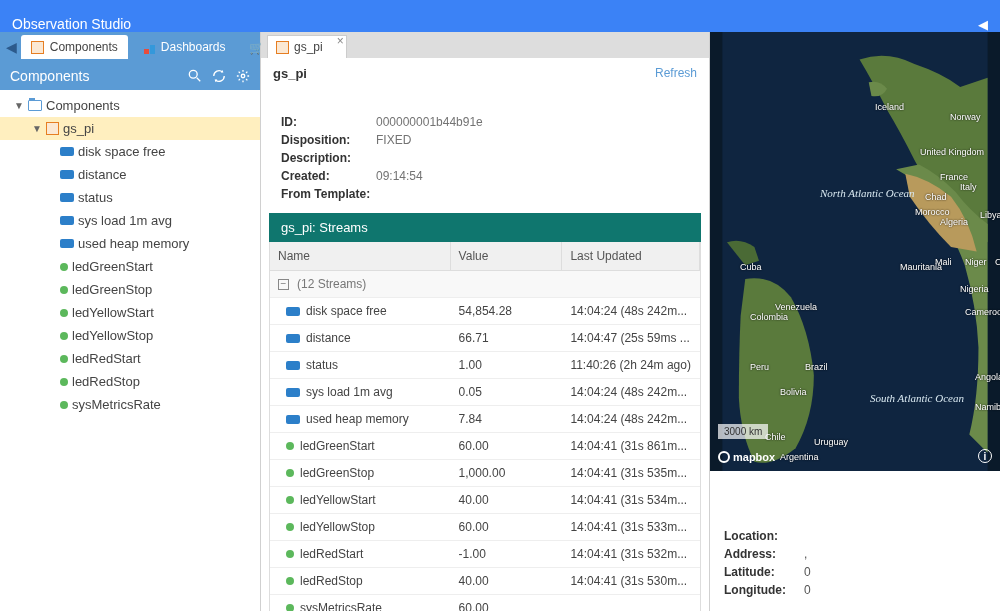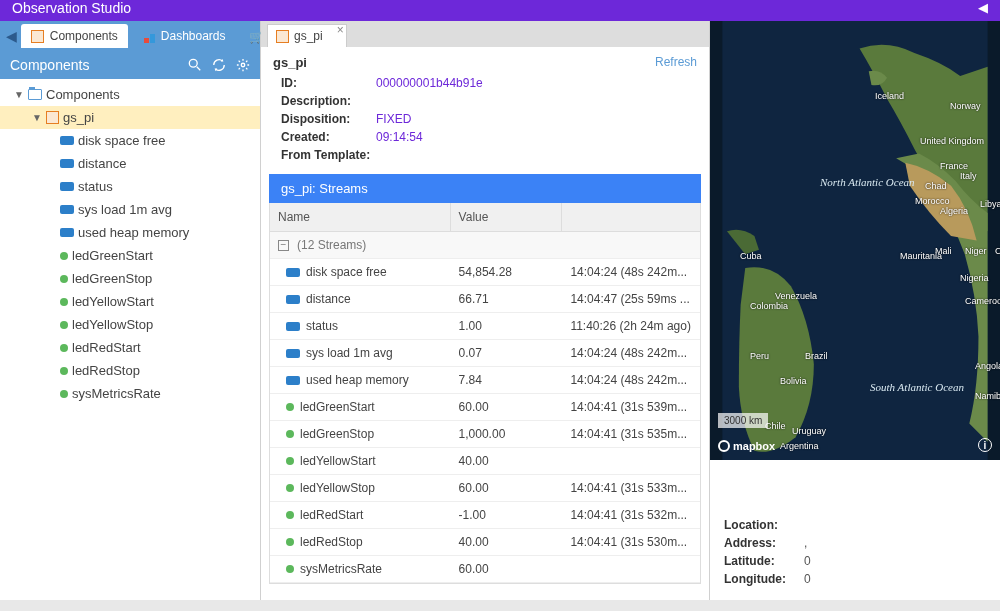--- a/index.html
+++ b/index.html
@@ -1,18 +1,18 @@
 <!DOCTYPE html>
 <html><head>
 <meta charset="utf-8">
 <style>
 * { margin: 0; padding: 0; box-sizing: border-box; }
 body { font-family: Arial, Helvetica, sans-serif; font-size: 13px; color: #444; background: #e8e8e8; overflow: hidden; width: 1000px; height: 611px; }
 
-.app-header { background: #6d28d9; color: #fff; height: 21px; display: flex; align-items: flex-start; padding: 0 12px; }
+.app-header { background: #3b82f6; color: #fff; height: 32px; display: flex; align-items: flex-end; padding: 0 12px; }
 .app-title { font-size: 14px; font-weight: 400; flex: 1; }
 .collapse-icon { cursor: pointer; }
 
 .main { display: flex; height: calc(611px - 32px); }
 
 .left-panel { width: 261px; background: #fff; display: flex; flex-direction: column; border-right: 1px solid #d0d0d0; }
 .tab-strip { background: #5b9bd5; display: flex; align-items: center; height: 30px; padding: 0 4px; }
 .tab-arrow { color: #2c5a8c; font-size: 14px; padding: 0 2px; cursor: pointer; }
 .tab { background: #fff; padding: 5px 10px; font-size: 12px; display: flex; align-items: center; gap: 6px; border-radius: 3px 3px 0 0; margin: 0 2px; }
 .tab.inactive { background: transparent; color: #fff; }
@@ -38,26 +38,26 @@
 .center-panel { flex: 1; background: #f5f5f5; display: flex; flex-direction: column; min-width: 0; border-right: 1px solid #d0d0d0; }
 .doc-tabs { background: #ddd; height: 26px; display: flex; align-items: flex-end; padding-left: 6px; }
 .doc-tab { background: #fff; padding: 4px 8px; font-size: 12px; display: flex; align-items: center; gap: 5px; border: 1px solid #ccc; border-bottom: none; position: relative; }
 .doc-tab-close { position: absolute; top: -2px; right: 2px; font-size: 12px; color: #888; cursor: pointer; }
 .doc-body { background: #fff; flex: 1; overflow-y: auto; padding: 8px 0 0 0; }
 
 .detail-header { display: flex; padding: 0 12px; }
 .detail-title { font-weight: bold; color: #333; flex: 1; }
 .refresh-link { color: #5b9bd5; cursor: pointer; font-size: 12px; }
 
-.detail-props { padding: 4px 12px 10px 20px; }
+.detail-props { padding: 4px 12px 10px 20px; margin-top: 28px; }
 .prop-row { display: flex; padding: 2px 0; font-size: 12px; }
 .prop-label { width: 95px; font-weight: bold; color: #333; }
-.prop-val { color: #6d28d9; }
-
-.streams-header { background: #3b82f6; color: #fff; padding: 7px 12px; font-size: 13px; margin: 0 8px; }
+.prop-val { color: #737373; }
+
+.streams-header { background: #0f766e; color: #fff; padding: 7px 12px; font-size: 13px; margin: 0 8px; }
 .streams-table { margin: 0 8px; border: 1px solid #ddd; border-top: none; }
 .st-head { display: flex; background: #f0f0f0; border-bottom: 1px solid #ddd; }
 .st-head .cell { padding: 7px 8px; font-size: 12px; color: #555; border-right: 1px solid #ddd; }
 .cell-name { width: 42%; display: flex; align-items: center; gap: 6px; }
 .cell-value { width: 26%; }
 .cell-updated { flex: 1; white-space: nowrap; overflow: hidden; text-overflow: ellipsis; }
 .st-group { display: flex; align-items: center; padding: 6px 8px; background: #f8f8f8; border-bottom: 1px solid #eee; font-size: 12px; color: #777; gap: 8px; }
 .minus-box { width: 11px; height: 11px; border: 1px solid #888; display: flex; align-items: center; justify-content: center; font-size: 10px; line-height: 1; }
 .st-row { display: flex; border-bottom: 1px solid #eee; font-size: 12px; }
 .st-row .cell { padding: 6px 8px; }
@@ -212,42 +212,43 @@
       <div class="detail-header">
         <span class="detail-title">gs_pi</span>
         <span class="refresh-link">Refresh</span>
       </div>
       <div class="detail-props">
         <div class="prop-row">
             <span class="prop-label">ID:</span>
             <span class="prop-val">000000001b44b91e</span>
           </div>
         <div class="prop-row">
+            <span class="prop-label">Disposition:</span>
+            <span class="prop-val">FIXED</span>
+          </div>
+        <div class="prop-row">
             <span class="prop-label">Description:</span>
             <span class="prop-val"></span>
-          </div>
-        <div class="prop-row">
-            <span class="prop-label">Disposition:</span>
-            <span class="prop-val">FIXED</span>
           </div>
         <div class="prop-row">
             <span class="prop-label">Created:</span>
             <span class="prop-val">09:14:54</span>
           </div>
         <div class="prop-row">
             <span class="prop-label">From Template:</span>
             <span class="prop-val"></span>
           </div>
       </div>
 
       <div class="streams-header">gs_pi: Streams</div>
       <div class="streams-table">
         <div class="st-head">
           <div class="cell cell-name">Name</div>
           <div class="cell cell-value">Value</div>
+          <div class="cell cell-updated">Last Updated</div>
         </div>
         <div class="st-group">
           <span class="minus-box">−</span>
           <span>(12 Streams)</span>
         </div>
         <div id="stream-rows">
             <div class="st-row">
               <div class="cell cell-name">
                 <span class="tag-icon"></span>
                 <span>disk space free</span>
@@ -269,53 +270,54 @@
                 <span>status</span>
               </div>
               <div class="cell cell-value">1.00</div>
               <div class="cell cell-updated">11:40:26 (2h 24m ago)</div>
             </div>
             <div class="st-row">
               <div class="cell cell-name">
                 <span class="tag-icon"></span>
                 <span>sys load 1m avg</span>
               </div>
-              <div class="cell cell-value">0.07</div>
+              <div class="cell cell-value">0.05</div>
               <div class="cell cell-updated">14:04:24 (48s 242m...</div>
             </div>
             <div class="st-row">
               <div class="cell cell-name">
                 <span class="tag-icon"></span>
                 <span>used heap memory</span>
               </div>
               <div class="cell cell-value">7.84</div>
               <div class="cell cell-updated">14:04:24 (48s 242m...</div>
             </div>
             <div class="st-row">
               <div class="cell cell-name">
                 <span class="dot-icon"></span>
                 <span>ledGreenStart</span>
               </div>
               <div class="cell cell-value">60.00</div>
-              <div class="cell cell-updated">14:04:41 (31s 539m...</div>
+              <div class="cell cell-updated">14:04:41 (31s 861m...</div>
             </div>
             <div class="st-row">
               <div class="cell cell-name">
                 <span class="dot-icon"></span>
                 <span>ledGreenStop</span>
               </div>
               <div class="cell cell-value">1,000.00</div>
               <div class="cell cell-updated">14:04:41 (31s 535m...</div>
             </div>
             <div class="st-row">
               <div class="cell cell-name">
                 <span class="dot-icon"></span>
                 <span>ledYellowStart</span>
               </div>
               <div class="cell cell-value">40.00</div>
+              <div class="cell cell-updated">14:04:41 (31s 534m...</div>
             </div>
             <div class="st-row">
               <div class="cell cell-name">
                 <span class="dot-icon"></span>
                 <span>ledYellowStop</span>
               </div>
               <div class="cell cell-value">60.00</div>
               <div class="cell cell-updated">14:04:41 (31s 533m...</div>
             </div>
             <div class="st-row">
@@ -380,21 +382,21 @@
           <div class="map-country" style="left:265px;top:340px">Angola</div>
           <div class="map-country" style="left:265px;top:370px">Namibia</div>
           <div class="map-country" style="left:30px;top:230px">Cuba</div>
           <div class="map-country" style="left:40px;top:280px">Colombia</div>
           <div class="map-country" style="left:65px;top:270px">Venezuela</div>
           <div class="map-country" style="left:40px;top:330px">Peru</div>
           <div class="map-country" style="left:95px;top:330px">Brazil</div>
           <div class="map-country" style="left:70px;top:355px">Bolivia</div>
           <div class="map-country" style="left:55px;top:400px">Chile</div>
           <div class="map-country" style="left:70px;top:420px">Argentina</div>
-          <div class="map-country" style="left:82px;top:405px">Uruguay</div>
+          <div class="map-country" style="left:104px;top:405px">Uruguay</div>
         </div>
       <div class="map-scale">3000 km</div>
       <div class="mapbox-logo">
           <span class="mapbox-ring"></span>
           <span>mapbox</span>
         </div>
       <div class="map-info">i</div>
     </div>
     <div class="loc-info">
       <div class="loc-row">

